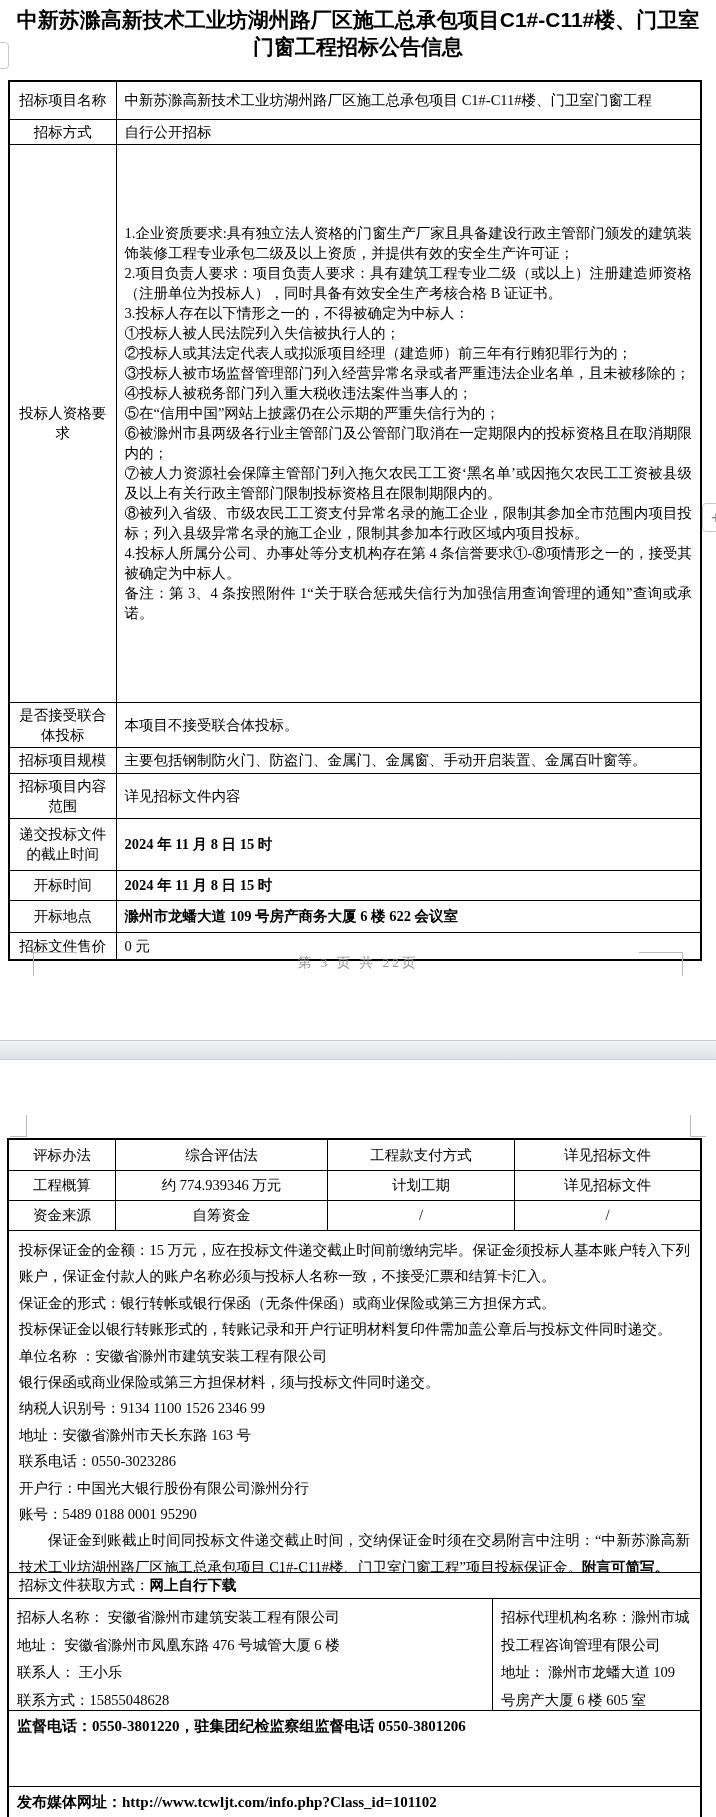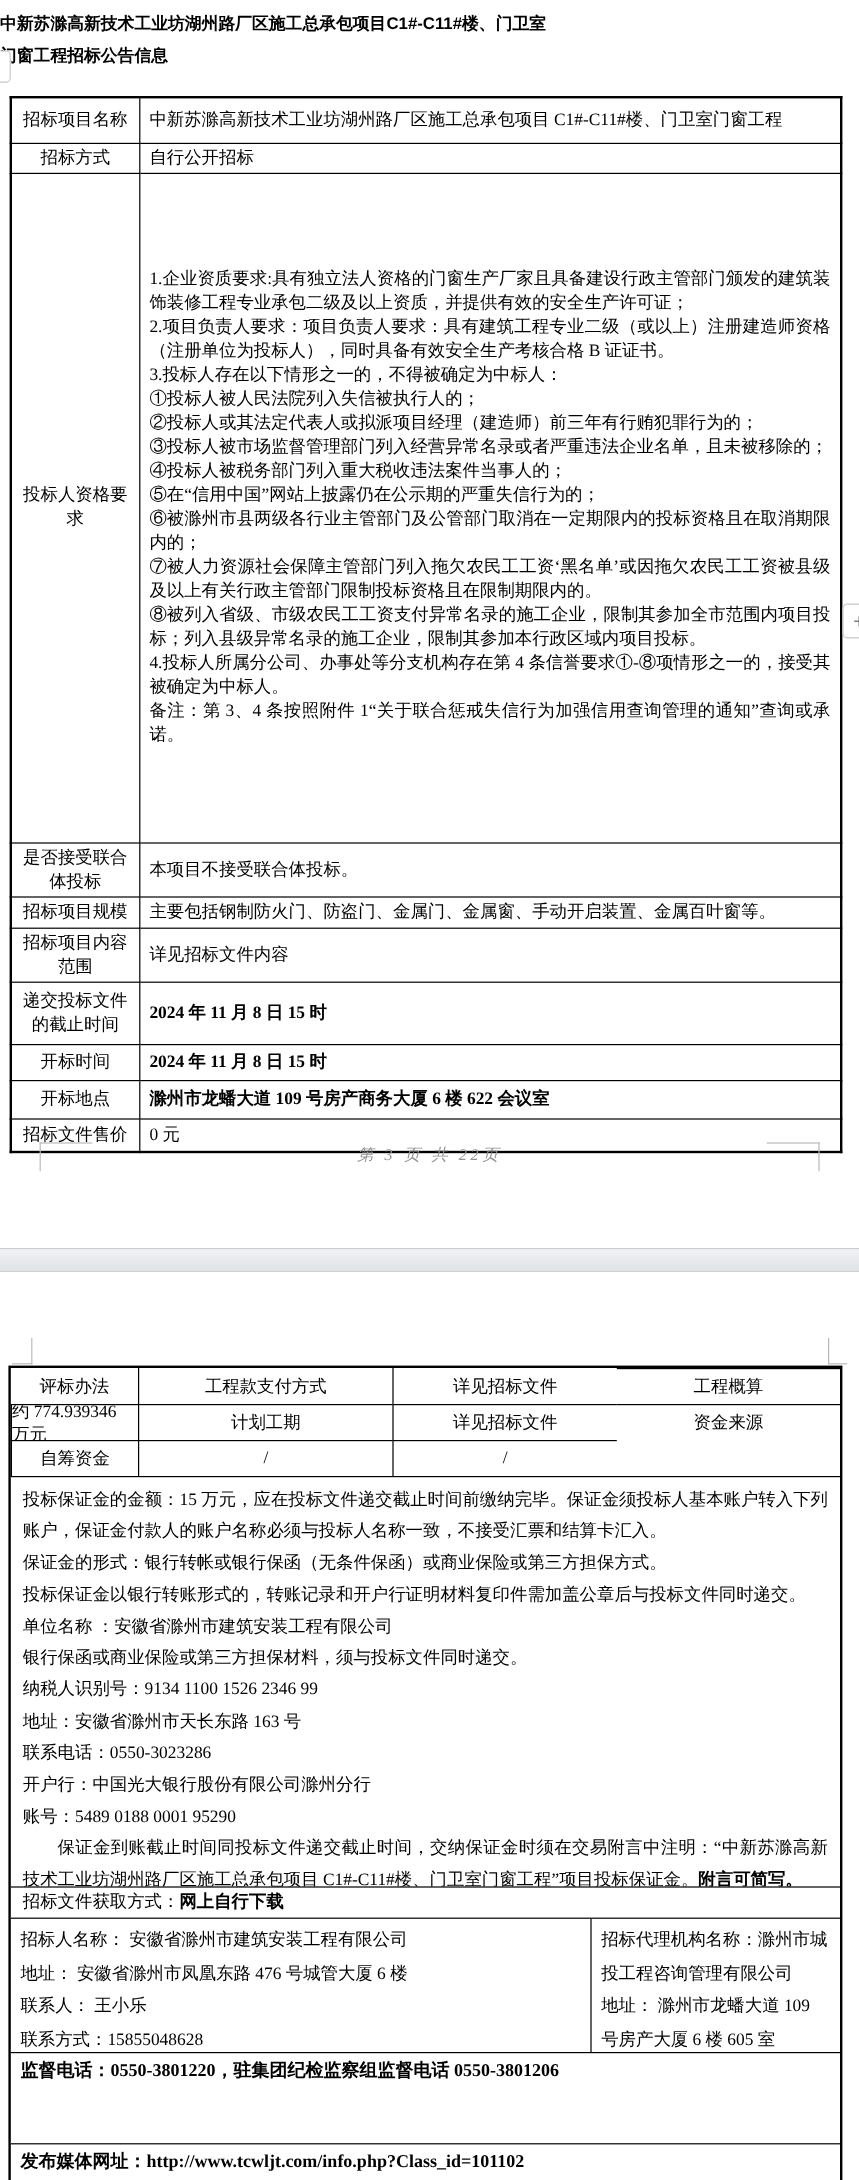--- a/index.html
+++ b/index.html
@@ -14,23 +14,23 @@
   #page2{top:1060px;height:757px;}
   
   #separator{
     position:absolute;top:1040px;left:0;width:716px;height:20px;
     background:linear-gradient(#f1f2f4,#dfe2e6);
     border-top:1px solid #c9cdd2;border-bottom:1px solid #cdd1d6;
     box-sizing:border-box;
   }
   
   .doc-title{
-    position:absolute;top:6px;left:0;right:0;
+    position:absolute;top:6px;left:0;right:0;text-align:center;
     font-family:"Liberation Sans","DejaVu Sans",sans-serif;
-    font-weight:bold;font-size:14px;line-height:27px;
+    font-weight:bold;font-size:21px;line-height:27px;
   }
   
   table.t1{
     position:absolute;left:8px;top:80px;width:694px;
     border-collapse:collapse;table-layout:fixed;
   }
   table.t1 td{
     border:1.5px solid #000;font-size:14.5px;line-height:20px;
     padding:2px 8px;vertical-align:middle;box-sizing:border-box;
     overflow:hidden;
@@ -38,21 +38,21 @@
   table.t1{border:2px solid #000;}
   td.lbl{text-align:center;padding:2px 4px;}
   td.val{text-align:left;}
   td.qual{vertical-align:top;padding:5px 10px;line-height:27px;}
   .qual-lines div{text-align:justify;}
   .bold{font-weight:bold;}
   .center-row{text-align:center;letter-spacing:11px;}
   
   .page-footer{
     position:absolute;top:954px;left:0;right:0;text-align:center;
-    font-size:13.5px;color:#8f9296;letter-spacing:3px;font-style:italic;
+    font-size:13.5px;color:#8f9296;letter-spacing:3px;
   }
   
   .mark{position:absolute;box-sizing:border-box;}
   .m-p1-left{left:33px;top:952px;width:44px;height:24px;border-top:1px solid #b7bbc0;border-left:1px solid #b7bbc0;}
   .m-p1-right{left:639px;top:952px;width:44px;height:24px;border-top:1px solid #b7bbc0;border-right:1px solid #b7bbc0;}
   .m-p2-left{left:10px;top:55px;width:17px;height:22px;border-right:1px solid #b7bbc0;border-bottom:1px solid #b7bbc0;}
   .m-p2-right{left:690px;top:55px;width:16px;height:22px;border-left:1px solid #b7bbc0;border-bottom:1px solid #b7bbc0;}
   
   .float-btn{
     position:absolute;background:#fff;border:1px solid #c7c9cc;border-radius:4px;
@@ -178,20 +178,21 @@
 
 <div class="page" id="page2">
 
   <div class="mark m-p2-left"></div>
   <div class="mark m-p2-right"></div>
 
   <div class="t2">
 
     <div class="sec grid4">
       <div class="cell c0 r0">评标办法</div>
+      <div class="cell r0">综合评估法</div>
       <div class="cell r0">工程款支付方式</div>
       <div class="cell r0">详见招标文件</div>
       <div class="cell c0">工程概算</div>
       <div class="cell">约 774.939346 万元</div>
       <div class="cell">计划工期</div>
       <div class="cell">详见招标文件</div>
       <div class="cell c0">资金来源</div>
       <div class="cell">自筹资金</div>
       <div class="cell">/</div>
       <div class="cell">/</div>

